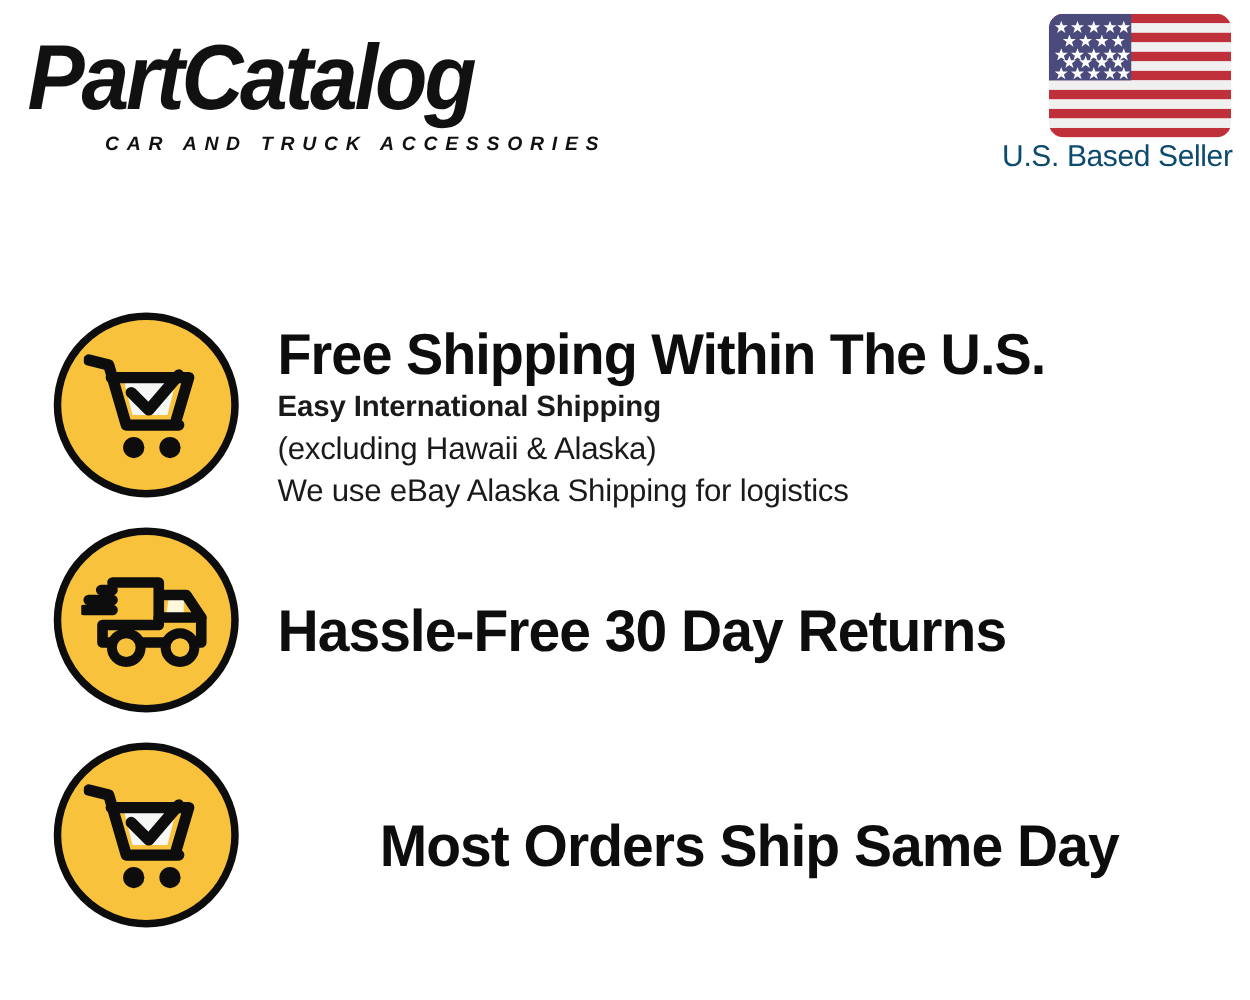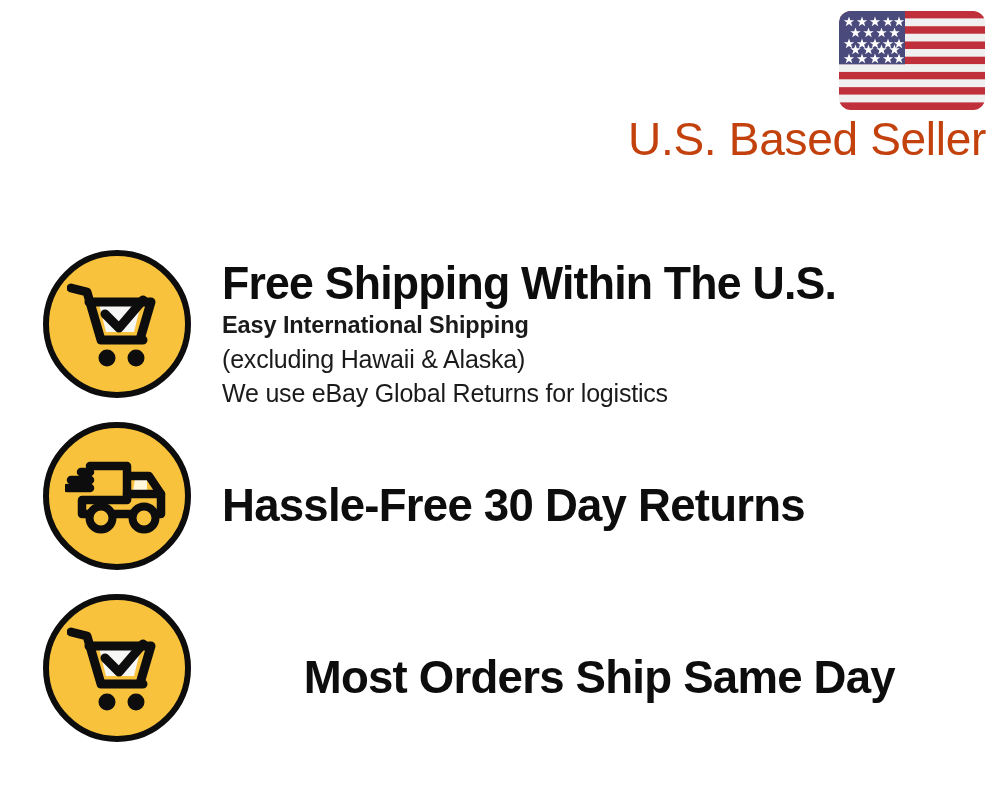--- a/index.html
+++ b/index.html
@@ -79,23 +79,23 @@
   .flag-badge svg {
     display: block;
     width: 146px;
     height: 99px;
   }
   .us-seller-text {
     position: absolute;
     right: 14px;
     top: 112px;
     font-family: "Liberation Sans", sans-serif;
-    font-size: 46px;
+    font-size: 24px;
     font-weight: 400;
-    color: #c2410c;
+    color: #0c4a6e;
     letter-spacing: -0.3px;
     white-space: nowrap;
   }
 
   
   .features {
     position: absolute;
     left: 0;
     top: 243px;
     width: 1000px;
@@ -165,20 +165,24 @@
   .r1 .feat-title { font-size: 46px; }
   .r2 .feat-title, .r3 .feat-title { font-size: 47px; }
 </style>
 </head>
 <body>
 
 <div class="page">
 
   <div class="header">
 
+    <div class="brand-logo">
+      <div class="brand-wordmark">PartCatalog</div>
+      <div class="brand-tagline">CAR AND TRUCK ACCESSORIES</div>
+    </div>
 
     <div class="flag-badge">
       <svg viewBox="0 0 146 99" xmlns="http://www.w3.org/2000/svg" aria-hidden="true">
         <g>
           <rect x="0" y="0" width="146" height="7.615" fill="#C0303A"></rect>
           <rect x="0" y="7.615" width="146" height="7.615" fill="#F0F0F0"></rect>
           <rect x="0" y="15.23" width="146" height="7.615" fill="#C0303A"></rect>
           <rect x="0" y="22.85" width="146" height="7.615" fill="#F0F0F0"></rect>
           <rect x="0" y="30.46" width="146" height="7.615" fill="#C0303A"></rect>
           <rect x="0" y="38.08" width="146" height="7.615" fill="#F0F0F0"></rect>
@@ -237,21 +241,21 @@
           <path d="M22 24 L84 24 L74 58" stroke="#0d0d0d" stroke-width="9" fill="none" stroke-linecap="round" stroke-linejoin="round"></path>
           <path d="M38 36 L52 50 L76 22" stroke="#0d0d0d" stroke-width="9" fill="none" stroke-linecap="round" stroke-linejoin="round"></path>
           <circle cx="40" cy="80" r="8.5" fill="#0d0d0d"></circle>
           <circle cx="69" cy="80" r="8.5" fill="#0d0d0d"></circle>
         </svg>
       </div>
       <div class="feature-text">
         <div class="feat-title">Free Shipping Within The U.S.</div>
         <div class="feat-sub bold">Easy International Shipping</div>
         <div class="feat-sub">(excluding Hawaii &amp; Alaska)</div>
-        <div class="feat-sub">We use eBay Global Returns for logistics</div>
+        <div class="feat-sub">We use eBay Alaska Shipping for logistics</div>
       </div>
     </div>
 
     <div class="feature-row r2">
       <div class="icon-badge">
         <svg width="104" height="76" viewBox="0 0 104 76" xmlns="http://www.w3.org/2000/svg" aria-hidden="true">
           <polygon points="70,20 82,20 82,34 68,34" fill="#FFF7DC"></polygon>
           <path d="M25 8 L62 8 L62 42 L17 42 L17 56 L96 56 L96 36 L84 18 L62 18" stroke="#0d0d0d" stroke-width="8.5" fill="none" stroke-linecap="round" stroke-linejoin="round"></path>
           <path d="M62 36 L96 36" stroke="#0d0d0d" stroke-width="8.5" fill="none" stroke-linecap="round" stroke-linejoin="round"></path>
           <path d="M16 14 L25 14" stroke="#0d0d0d" stroke-width="8.5" stroke-linecap="round"></path>

